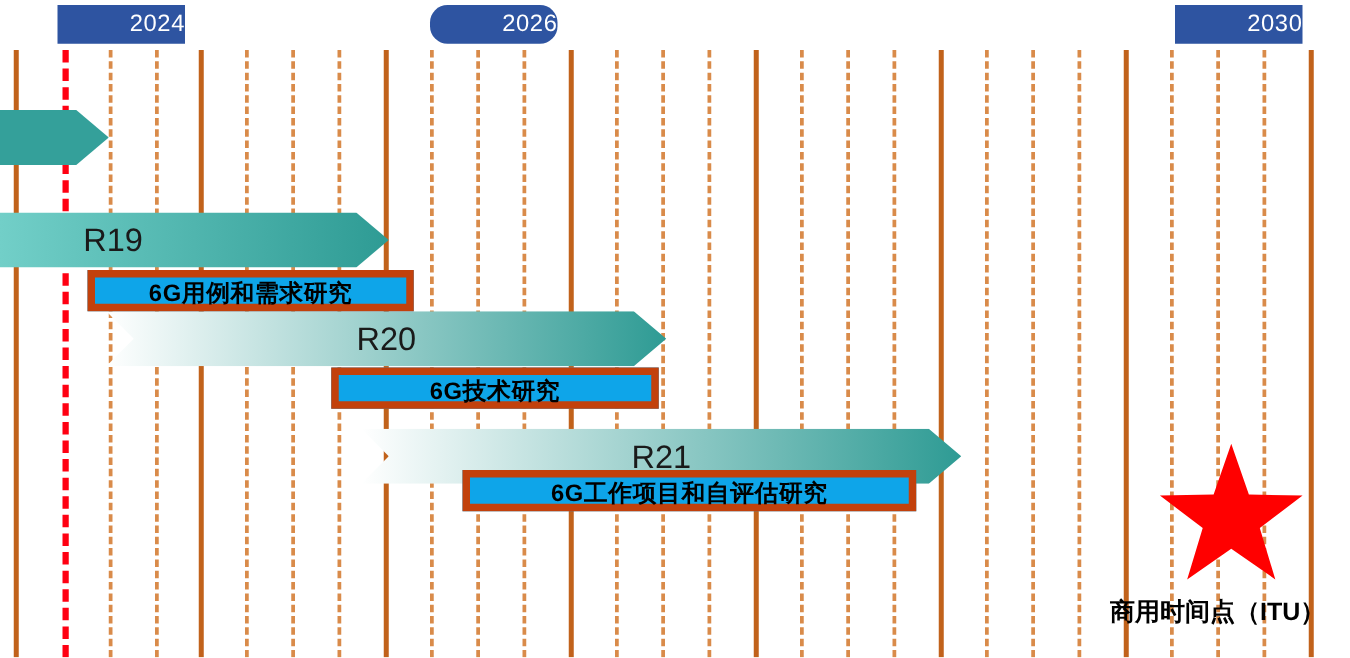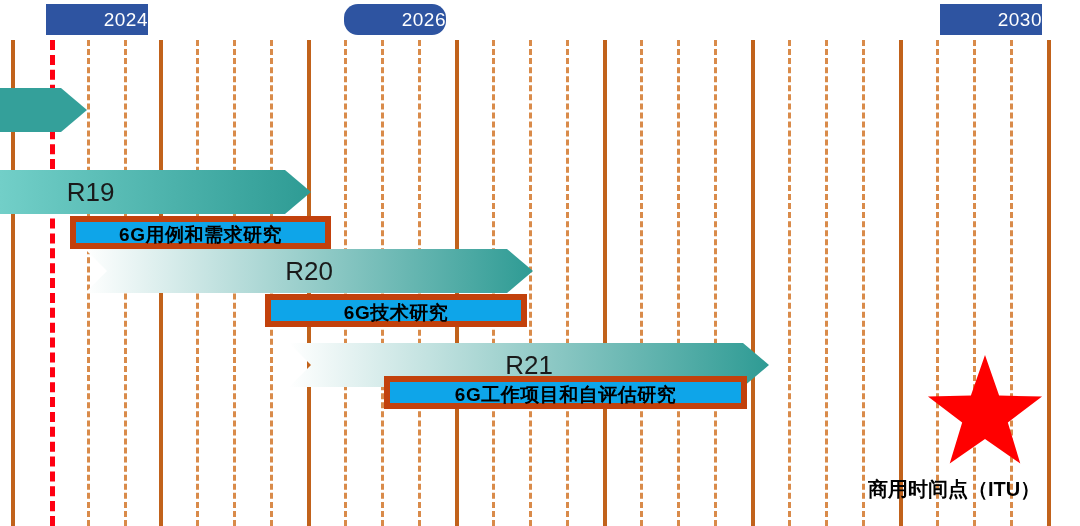--- a/index.html
+++ b/index.html
@@ -209,25 +209,25 @@
       </div>
     </div>
 
   <div id="study-layer">
       <div class="study-box" style="left: 70px; top: 216px; width: 261px; height: 33px;">
         <span class="study-label">6G用例和需求研究</span>
       </div>
       <div class="study-box" style="left: 265px; top: 294px; width: 262px; height: 33px;">
         <span class="study-label">6G技术研究</span>
       </div>
-      <div class="study-box" style="left: 384px; top: 376px; width: 363px; height: 33px;">
+      <div class="study-box" style="left: 370px; top: 376px; width: 363px; height: 33px;">
         <span class="study-label">6G工作项目和自评估研究</span>
       </div>
     </div>
 
   <div id="milestone-layer">
       <div class="milestone-star" style="left: 925px; top: 353px; width: 120px; height: 120px;"><svg width="120" height="120" viewBox="0 0 120 120">
           <polygon points="60.00,2.00 74.11,42.58 117.06,43.46 82.83,69.42 95.27,110.54 60.00,86.00 24.73,110.54 37.17,69.42 2.94,43.46 45.89,42.58" fill="#FF0000"></polygon>
         </svg></div>
-      <div class="milestone-caption" style="left: 868px; top: 476px;">商用时间点（ITU）</div>
+      <div class="milestone-caption" style="left: 888px; top: 476px;">商用时间点（ITU）</div>
     </div>
 
 </div>
 
 </body></html>

